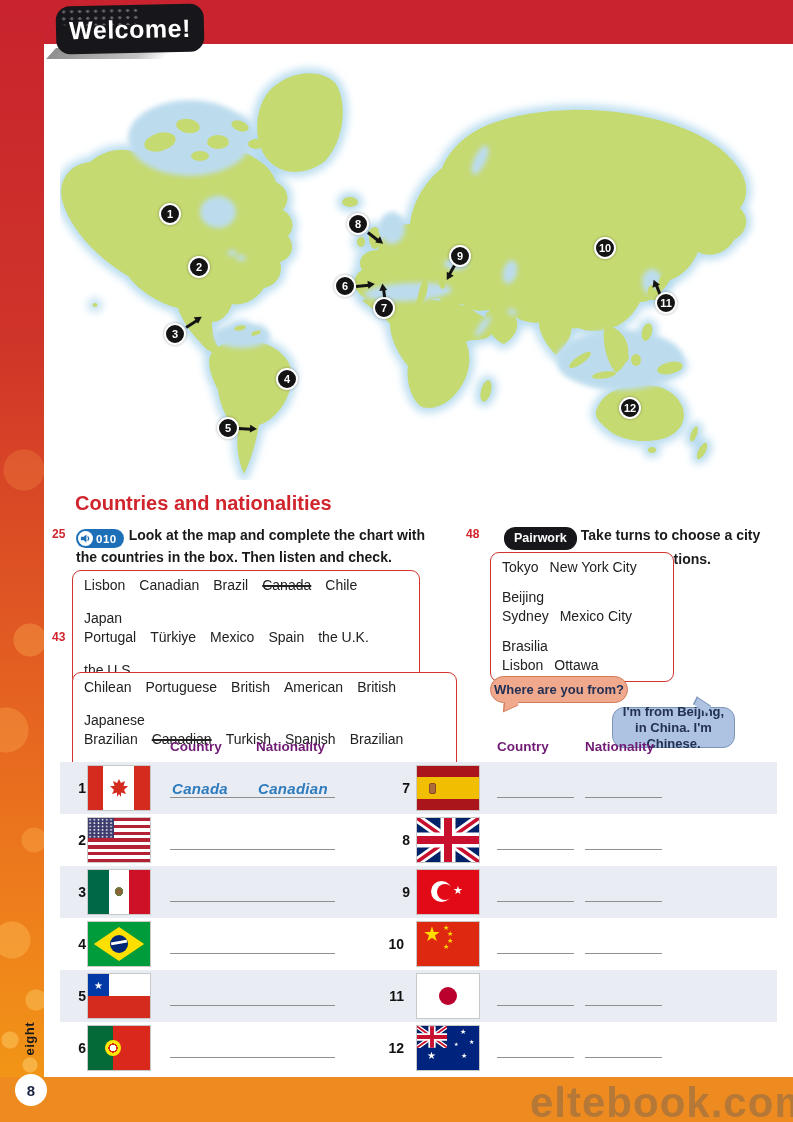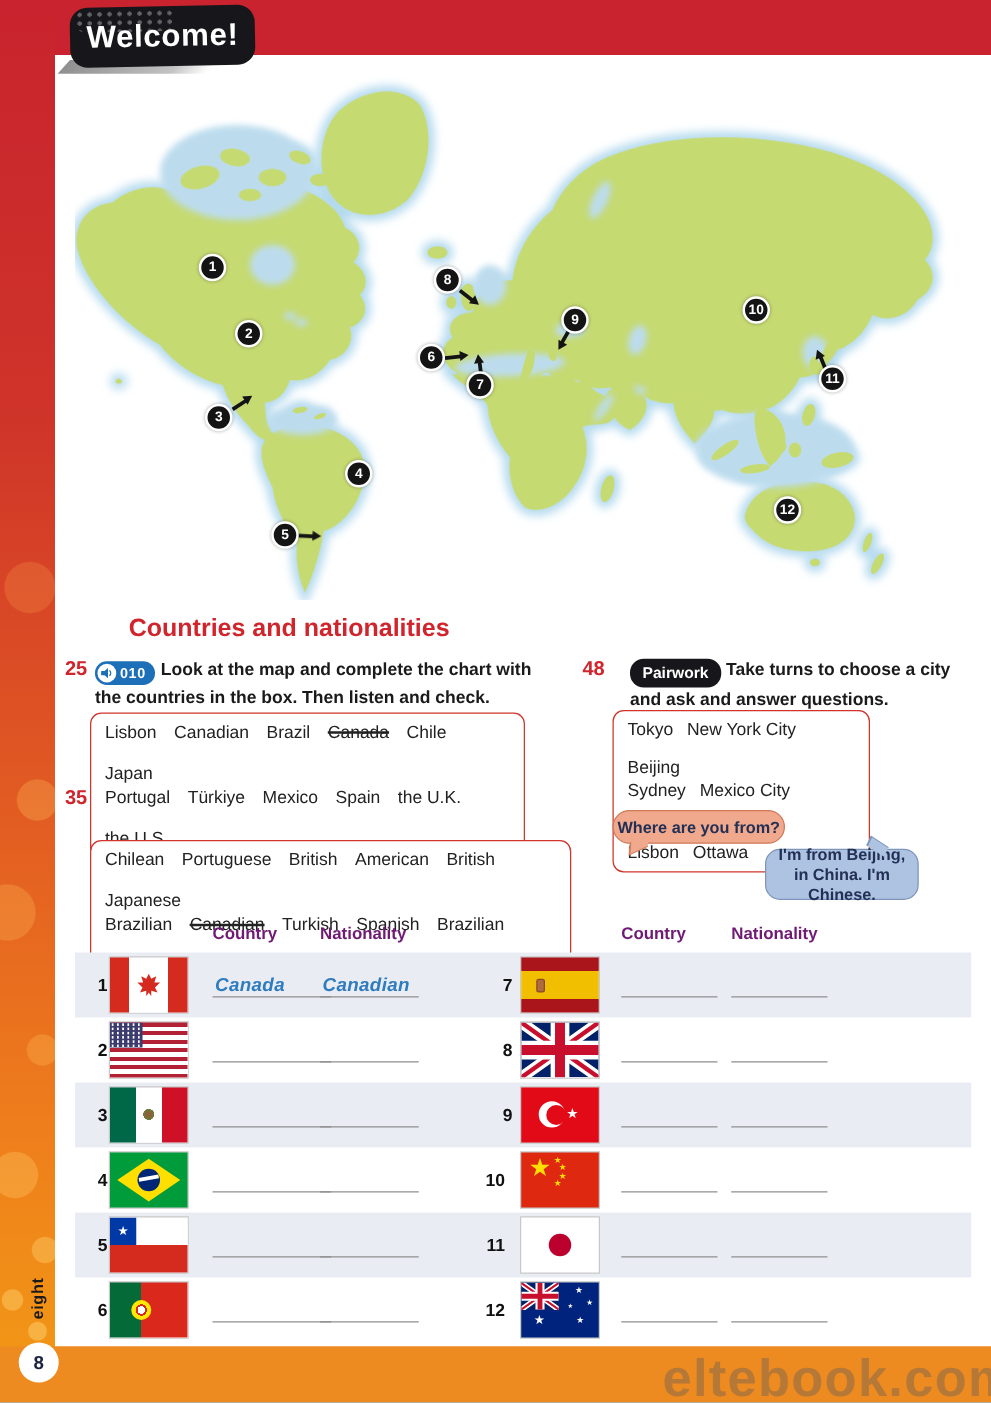--- a/index.html
+++ b/index.html
@@ -57,42 +57,42 @@
   .seafill   { fill:#bcdcee; }
   .marker {
     position:absolute; width:22px; height:22px; border-radius:50%;
     background:#141414; border:2.5px solid #fff; box-shadow:0 0 3px rgba(0,0,0,.35);
     color:#fff; font-size:11px; font-weight:bold;
     display:flex; align-items:center; justify-content:center; z-index:3;
   }
   .marrow { position:absolute; width:13px; height:2.6px; background:#141414; transform-origin:left center; z-index:2; }
   .marrow:after { content:''; position:absolute; right:-6px; top:-3.1px; border-left:7px solid #141414; border-top:4.4px solid transparent; border-bottom:4.4px solid transparent; }
   
-  .section-title { position:absolute; left:75px; top:492px; font-size:20px; font-weight:bold; color:#d0252c;margin-left:28px; }
-  .ex-num { position:absolute; font-size:16px; font-weight:bold; color:#d0252c; }
+  .section-title { position:absolute; left:75px; top:492px; font-size:20px; font-weight:bold; color:#d0252c; }
+  .ex-num { position:absolute; font-size:12px; font-weight:bold; color:#d0252c; }
   .instr { position:absolute; font-size:14px; font-weight:bold; color:#1a1a1a; line-height:18px; }
   .audio-badge {
     display:inline-flex; align-items:center; vertical-align:-4px;
     height:19px; background:#1d6fb8; border-radius:10px; padding:0 7px 0 2px; margin-right:5px;
   }
   .audio-badge .spk { width:15px; height:15px; background:#fff; border-radius:50%; margin-right:3px; display:flex; align-items:center; justify-content:center; }
   .audio-badge .num { color:#fff; font-size:11.5px; font-weight:bold; letter-spacing:.5px; }
   .pairwork {
     display:inline-block; vertical-align:-2px; background:#17171b; color:#fff;
     font-size:12.5px; font-weight:bold; border-radius:11px; padding:2px 10px 3px; margin-right:4px;
   }
   .wordbox {
     position:absolute; border:1.5px solid #d0342c; border-radius:9px; background:#fff;
     padding:5px 11px 6px; font-size:14px; color:#222;
   }
   .wordbox .wline { display:flex; gap:14px; line-height:19px; flex-wrap:wrap; }
   .wordbox .word { white-space:nowrap; }
   .wordbox .struck { text-decoration:line-through; text-decoration-thickness:1.5px; }
   
-  .bubble { position:absolute; font-size:13px; font-weight:bold; color:#223055; }
+  .bubble { position:absolute; font-size:13px; font-weight:bold; color:#223055;margin-top:28px; }
   .bubble1 { left:490px; top:648px; width:138px; height:27px; background:#f0a98d; border:1.5px solid #cf7a59;
     border-radius:14px; display:flex; align-items:center; justify-content:center; }
   .bubble1:after { content:''; position:absolute; left:14px; bottom:-8px; width:11px; height:11px;
     background:#f0a98d; border-right:1.5px solid #cf7a59; border-bottom:1.5px solid #cf7a59;
     transform:skewX(-38deg) rotate(55deg); }
   .bubble2 { left:612px; top:679px; width:123px; height:41px; background:#aec3e2; border:1.5px solid #7e95ba;
     border-radius:12px; display:flex; align-items:center; justify-content:center; text-align:center; line-height:16px; padding:0 4px; }
   .bubble2:before { content:''; position:absolute; right:26px; top:-9px; width:11px; height:11px;
     background:#aec3e2; border-left:1.5px solid #7e95ba; border-top:1.5px solid #7e95ba;
     transform:skewX(35deg) rotate(50deg); }
@@ -322,21 +322,21 @@
     <div class="wline">
         <span class="word">Portugal</span>
         <span class="word">Türkiye</span>
         <span class="word">Mexico</span>
         <span class="word">Spain</span>
         <span class="word">the U.K.</span>
         <span class="word">the U.S.</span>
       </div>
   </div>
 
-  <div class="ex-num" style="left:52px;top:630px">35</div>
+  <div class="ex-num" style="left:52px;top:630px">43</div>
   <div class="wordbox" style="left:72px;top:672px;width:385px">
     <div class="wline">
         <span class="word">Chilean</span>
         <span class="word">Portuguese</span>
         <span class="word">British</span>
         <span class="word">American</span>
         <span class="word">British</span>
         <span class="word">Japanese</span>
       </div>
     <div class="wline">
@@ -346,21 +346,21 @@
         <span class="word">Spanish</span>
         <span class="word">Brazilian</span>
         <span class="word">Mexican</span>
       </div>
   </div>
 
   <div class="ex-num" style="left:466px;top:527px">48</div>
   <div class="instr" style="left:504px;top:526px;width:268px">
     <span class="pairwork">Pairwork</span><span>Take turns to choose a city and ask and answer questions.</span>
   </div>
-  <div class="wordbox" style="left:490px;top:568px;width:206px">
+  <div class="wordbox" style="left:490px;top:552px;width:184px">
     <div class="wline" style="gap:11px">
         <span class="word">Tokyo</span>
         <span class="word">New York City</span>
         <span class="word">Beijing</span>
       </div>
     <div class="wline" style="gap:11px">
         <span class="word">Sydney</span>
         <span class="word">Mexico City</span>
         <span class="word">Brasilia</span>
       </div>

